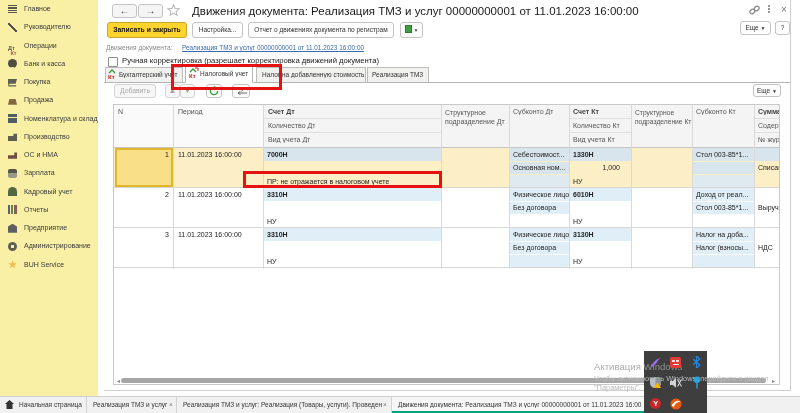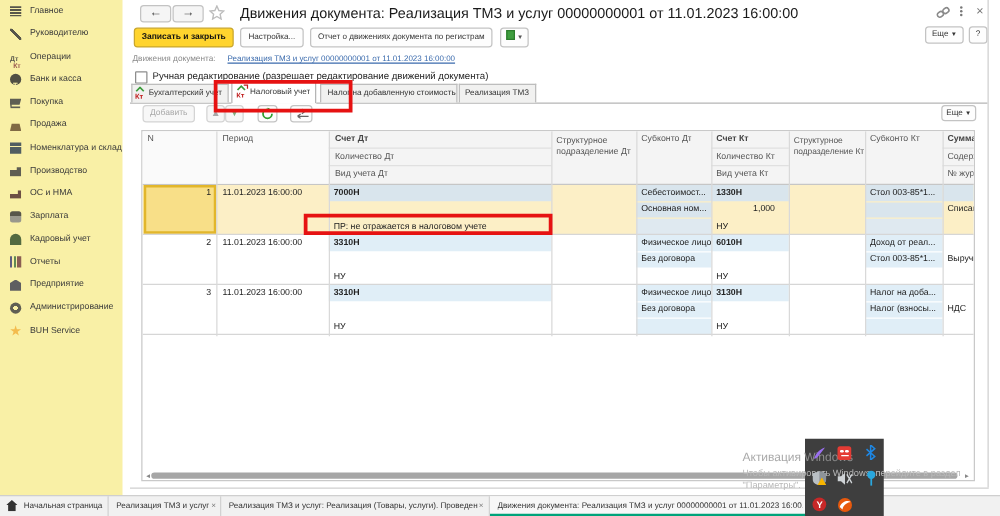--- a/index.html
+++ b/index.html
@@ -74,21 +74,21 @@
 <div class="btn" style="left:192px;top:22px;width:51px;height:16px;line-height:14px;">Настройка...</div>
 <div class="btn" style="left:248px;top:22px;width:146px;height:16px;line-height:14px;">Отчет о движениях документа по регистрам</div>
 <div class="btn" style="left:400px;top:22px;width:23px;height:16px;line-height:14px;"><span style="display:inline-block;width:7px;height:8px;background:#3f9e3f;border:1px solid #2d7d2d;vertical-align:-1px;margin-right:2px;"></span><span style="font-size:5px;color:#555;">▼</span></div>
 <div class="btn" style="left:740px;top:21px;width:31px;height:14px;line-height:12px;">Еще <span style="font-size:5px;">▼</span></div>
 <div class="btn" style="left:775px;top:21px;width:15px;height:14px;line-height:12px;">?</div>
 
 <div class="a" style="left:106px;top:44px;font-size:6.6px;color:#8a8a8a;">Движения документа:</div>
 <div class="a" style="left:182px;top:44px;font-size:6.4px;color:#3b6bad;text-decoration:underline;">Реализация ТМЗ и услуг 00000000001 от 11.01.2023 16:00:00</div>
 
 <div class="a" style="left:108px;top:57px;width:10px;height:10px;background:#fff;border:1px solid #8d8d8d;border-radius:1px;"></div>
-<div class="a" style="left:122px;top:56px;font-size:7.7px;color:#222;">Ручная редактирование (разрешает редактирование движений документа)</div>
+<div class="a" style="left:122px;top:56px;font-size:7.7px;color:#222;">Ручная корректировка (разрешает корректировка движений документа)</div>
 
 <div class="a" style="left:104px;top:82px;width:686px;height:1px;background:#b5b5b5;"></div>
 <div id="tab1" class="a" style="left:105px;top:67px;width:78px;height:15px;background:#f1f1f0;border:1px solid #bdbdbd;border-bottom:none;"></div>
 <div id="tab2" class="a" style="left:185px;top:65px;width:68px;height:18px;background:#fff;border:1px solid #b5b5b5;border-bottom:1px solid #fff;"></div>
 <div id="tab3" class="a" style="left:256px;top:67px;width:110px;height:15px;background:#f1f1f0;border:1px solid #bdbdbd;border-bottom:none;"></div>
 <div id="tab4" class="a" style="left:367px;top:67px;width:62px;height:15px;background:#f1f1f0;border:1px solid #bdbdbd;border-bottom:none;"></div>
 <div class="a t8" style="left:119px;top:71px;">Бухгалтерский учет</div>
 <div class="a t8" style="left:200px;top:70px;">Налоговый учет</div>
 <div class="a t8" style="left:262px;top:71px;">Налог на добавленную стоимость</div>
 <div class="a t8" style="left:372px;top:71px;">Реализация ТМЗ</div>

